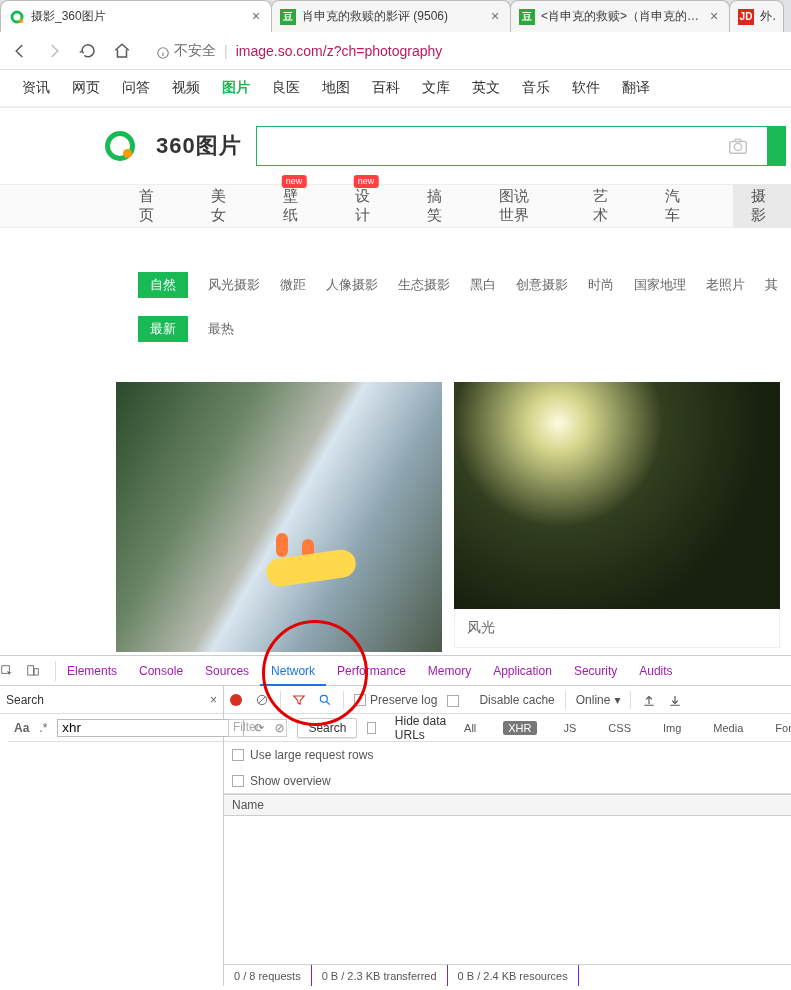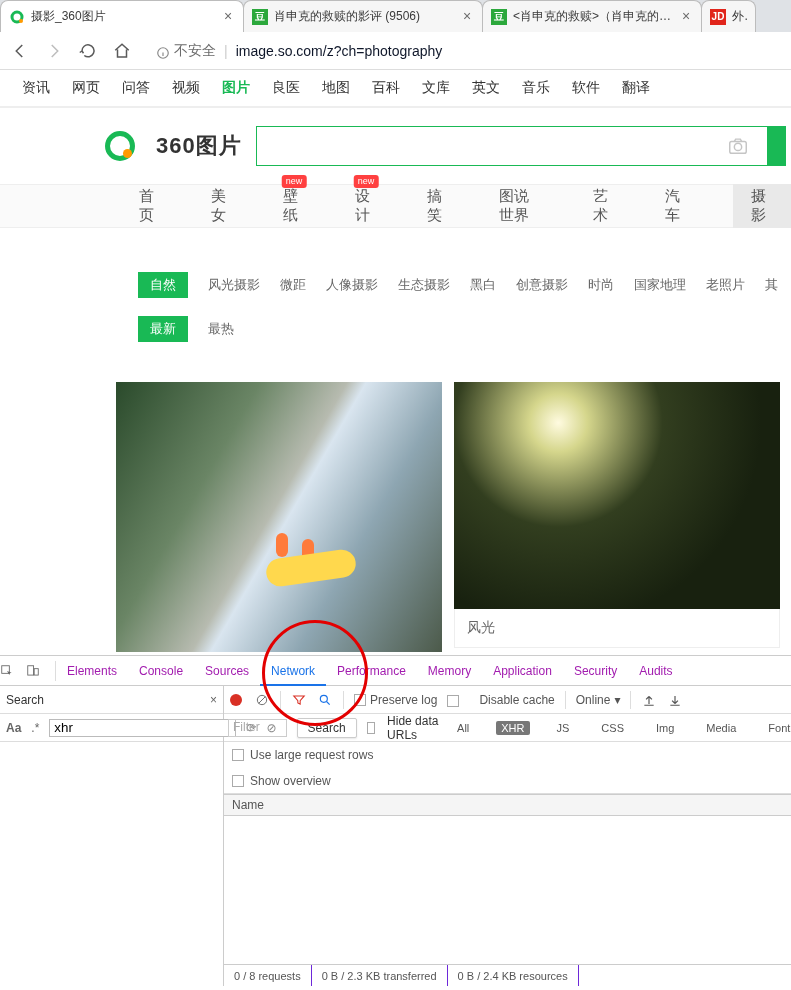--- a/index.html
+++ b/index.html
@@ -4,28 +4,28 @@
 <style>
   * { margin:0; padding:0; box-sizing:border-box; font-family:"Microsoft YaHei",Arial,sans-serif; }
   body { width:791px; height:990px; background:#fff; overflow:hidden; font-size:13px; color:#333; }
   
   .tabstrip { height:32px; background:#dfe2e6; display:flex; align-items:flex-end; overflow:hidden; }
   .btab { height:32px; background:#f6f6f6; display:flex; align-items:center; padding:0 8px; border:1px solid #bcbcbc; border-bottom:none; border-top-left-radius:8px; border-top-right-radius:8px; margin-right:-1px; min-width:0; }
   .btab.active { background:#fff; z-index:2; }
   .btab .fav { width:16px; height:16px; flex:0 0 16px; margin-right:6px; display:flex; align-items:center; justify-content:center; font-size:10px; font-weight:bold; }
   .btab .ttl { font-size:12px; color:#3b3b3b; white-space:nowrap; overflow:hidden; text-overflow:ellipsis; flex:1; }
   .btab .x { width:14px; height:14px; flex:0 0 14px; margin-left:4px; color:#6c6c6c; text-align:center; font-size:14px; line-height:12px; }
-  .t0{width:244px}.t1{width:240px}.t2{width:220px}.t3{width:55px}
+  .t0{width:272px}.t1{width:240px}.t2{width:220px}.t3{width:55px}
   
   .addrbar { height:38px; background:#fff; border-bottom:1px solid #ddd; display:flex; align-items:center; padding:0 10px; gap:14px; }
   .nav-ic { width:20px; height:20px; color:#555; display:flex; align-items:center; justify-content:center; }
   .url-wrap { flex:1; height:27px; background:#f2f2f2; border-radius:14px; display:flex; align-items:center; padding:0 10px; color:#626262; font-size:14px; background:#fff; }
   .insec{display:flex;align-items:flex-end;gap:4px;color:#6b6b6b;font-size:14px;}
   .pipe{color:#ccc;margin:0 8px;}
-  .url{color:#0f172a;}
+  .url{color:#be185d;}
   
   .site-nav { height:38px; background:#fff; border-bottom:2px solid #eee; display:flex; align-items:center; padding-left:22px; gap:22px; font-size:14px; color:#333;}
   .site-nav span.active{color:#19b955;font-weight:bold;}
   
   .logo-row { display:flex; align-items:center; padding:18px 0 18px 105px; background:#fff; }
   .logo { display:flex; align-items:center; gap:21px; }
   .logo-ring { width:30px; height:30px; border:5px solid #19b955; border-radius:50%; position:relative;}
   .logo-ring::after{content:"";position:absolute;right:-2px;bottom:-2px;width:9px;height:9px;border-radius:50%;background:#ff9a00;}
   .logo-txt{font-size:22px;font-weight:bold;color:#333;letter-spacing:1px;}
   .sbox { margin-left:14px; width:530px; height:40px; border:1px solid #19b955; display:flex; align-items:center; }
@@ -55,21 +55,21 @@
   
   .devtools{position:absolute;left:0;top:655px;width:791px;background:#fff;border-top:1px solid #ccc;font-size:12px;color:#333;}
   .dt-tabs{height:30px;display:flex;align-items:center;border-bottom:1px solid #ccc;}
   .dt-ic{width:26px;text-align:center;color:#666;}
   .dt-tab{padding:0 11px;height:30px;line-height:30px;color:#a21caf;}
   .dt-tab.active{color:#1a73e8;border-bottom:2px solid #1a73e8;height:30px;}
   .panes{display:flex;height:300px;}
   .leftpane{width:224px;border-right:1px solid #ccc;display:flex;flex-direction:column;}
   .lp-hdr{display:flex;align-items:center;height:28px;border-bottom:1px solid #ddd;padding:0 6px;gap:6px;}
   .lp-hdr .ttl{flex:1;}
-  .lp-mode{display:flex;align-items:center;height:28px;border-bottom:1px solid #ddd;padding:0 6px;gap:10px;}
+  .lp-mode{display:flex;align-items:center;height:28px;border-bottom:1px solid #ddd;padding:0 6px;gap:10px;margin-left:8px;}
   .xhr-in{flex:1;border:1px solid #bbb;height:18px;padding:0 4px;}
   .rightpane{flex:1;display:flex;flex-direction:column;}
   .rp-tool{height:28px;border-bottom:1px solid #ddd;display:flex;align-items:center;padding:0 4px;gap:10px;color:#555;}
   .rec{width:12px;height:12px;background:#d93025;border-radius:50%;}
   .rp-ic{width:16px;height:16px;display:flex;align-items:center;justify-content:center;}
   .filterrow{height:28px;border-bottom:1px solid #ddd;display:flex;align-items:center;gap:10px;padding:0 4px;}
   .fin{width:80px;height:18px;border:1px solid #ccc;padding:0 4px;color:#aaa;}
   .srchbox{height:20px;border:1px solid #ccc;padding:0 10px;border-radius:2px;display:flex;align-items:center;background:#fff;box-shadow:0 1px 2px rgba(0,0,0,.1);}
   .chips{display:flex;gap:22px;font-size:11px;color:#555;align-items:center;}
   .chip{padding:1px 5px;border-radius:2px;}
@@ -313,21 +313,21 @@
           </span>
         <span class="rp-ic">
             <svg width="14" height="14" viewBox="0 0 24 24">
               <path d="M12 5v13m0 0l-5-5m5 5l5-5M4 21h16" fill="none" stroke="#555" stroke-width="2"></path>
             </svg>
           </span>
       </div>
       <div class="filterrow">
         <span class="fin">Filter</span>
         <span class="srchbox">Search</span>
-        <label style="display:flex;align-items:center;gap:12px;">
+        <label style="display:flex;align-items:center;gap:19px;">
             <span class="cbx"></span>
             <span>Hide data URLs</span>
           </label>
         <div class="chips" id="chips">
             <span class="chip">All</span>
             <span class="chip active">XHR</span>
             <span class="chip">JS</span>
             <span class="chip">CSS</span>
             <span class="chip">Img</span>
             <span class="chip">Media</span>

